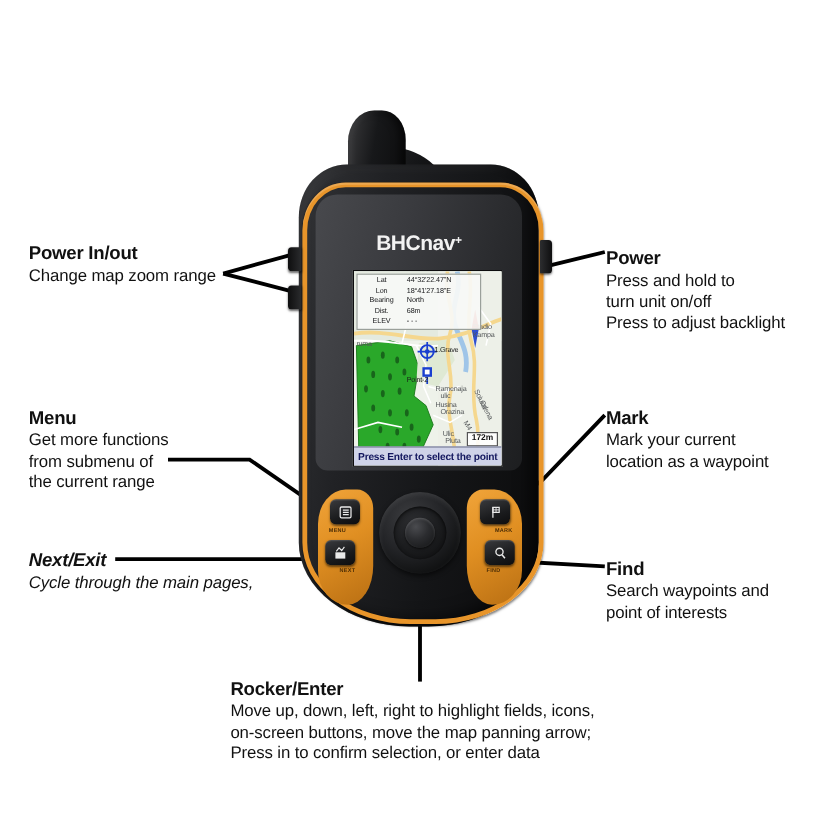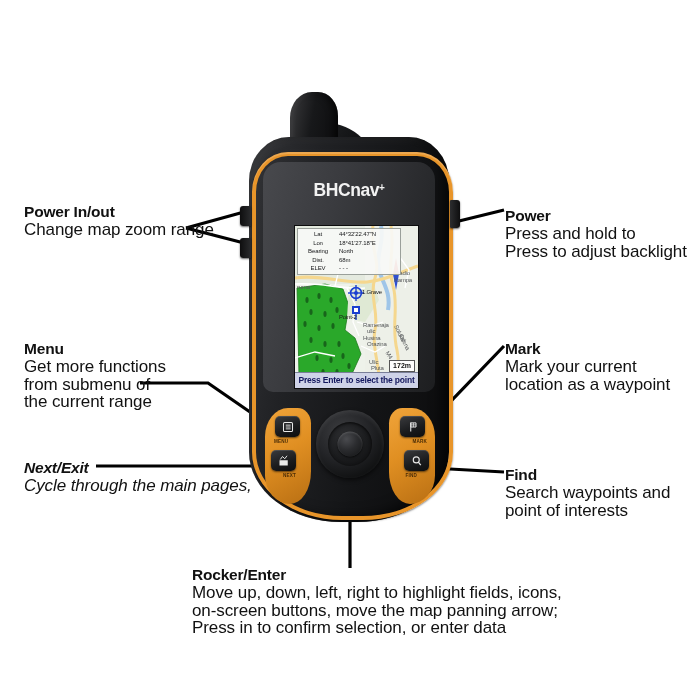--- a/index.html
+++ b/index.html
@@ -19,21 +19,21 @@
   
   .callout { position: absolute; }
   .callout .c-title {
     font-weight: bold;
     font-size: 15.5px;
     line-height: 18px;
     letter-spacing: -0.2px;
     white-space: nowrap;
   }
   .callout .c-desc {
-    font-size: 17px;
+    font-size: 14px;
     line-height: 17.5px;
     letter-spacing: -0.1px;
     white-space: nowrap;
   }
 
   .cl-zoom  { left: 24px;  top: 203px; }
   .cl-menu  { left: 24px;  top: 340px; }
   .cl-next  { left: 24px;  top: 459px; font-style: italic; }
   .cl-power { left: 505px; top: 207px; }
   .cl-mark  { left: 505px; top: 340px; }
@@ -119,21 +119,21 @@
     top: 70px;
     width: 172px;
     height: 230px;
     background: linear-gradient(105deg,#48494d 0%,#3a3b3f 35%,#2a2b2e 70%,#1d1e20 100%);
     border-radius: 18px 18px 10px 10px;
   }
 
   .brand {
     position: absolute;
     left: 0; right: 0;
-    top: 18px;
+    top: 30px;
     text-align: center;
     color: #f2f2f2;
     font-size: 17.5px;
     font-weight: bold;
     letter-spacing: -0.4px;
   }
   .brand sup { font-size: 10px; vertical-align: 5px; }
 
   
   .screen {
@@ -526,20 +526,21 @@
 </div>
 
 <div class="callout cl-next">
   <div class="c-title">Next/Exit</div>
   <div class="c-desc">Cycle through the main pages,</div>
 </div>
 
 <div class="callout cl-power">
   <div class="c-title">Power</div>
   <div class="c-desc">Press and hold to</div>
+  <div class="c-desc">turn unit on/off</div>
   <div class="c-desc">Press to adjust backlight</div>
 </div>
 
 <div class="callout cl-mark">
   <div class="c-title">Mark</div>
   <div class="c-desc">Mark your current</div>
   <div class="c-desc">location as a waypoint</div>
 </div>
 
 <div class="callout cl-find">

